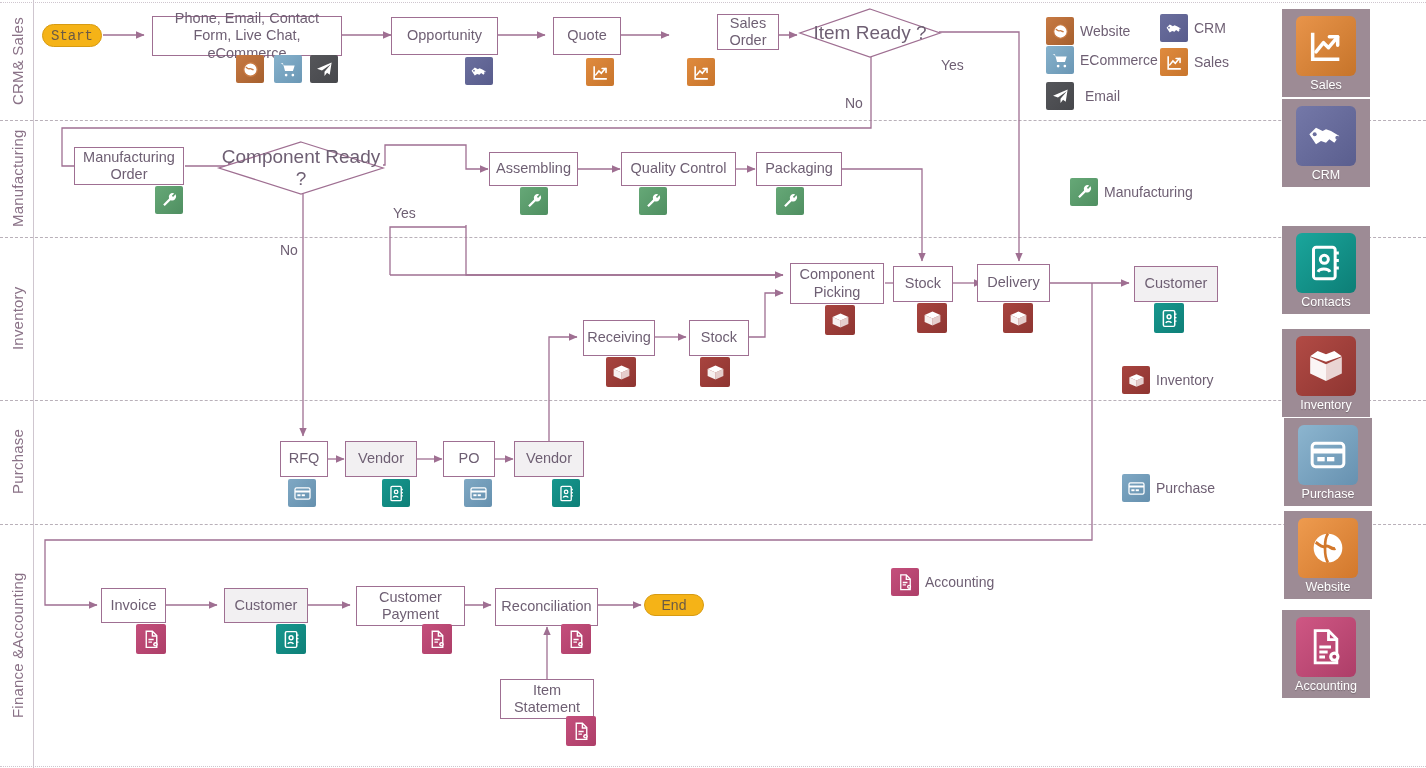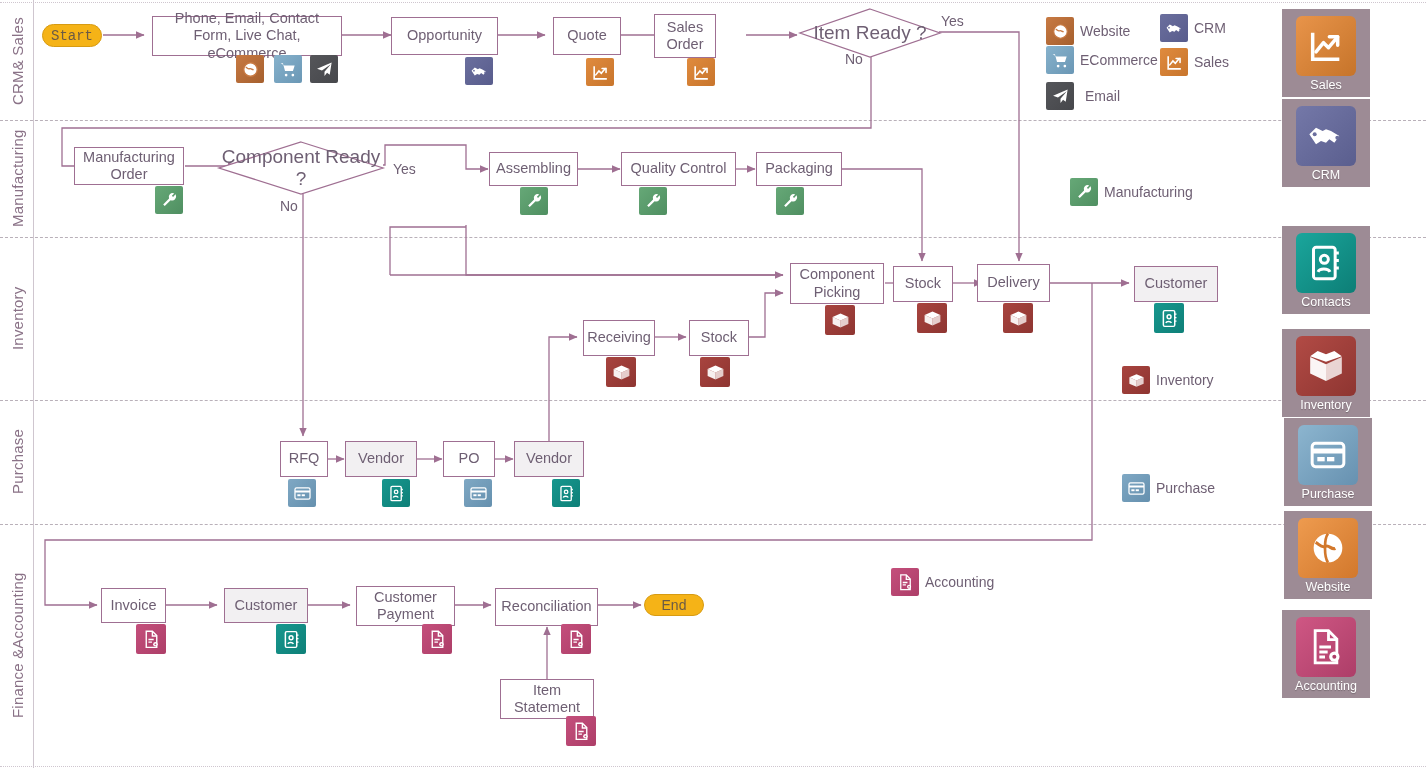--- a/index.html
+++ b/index.html
@@ -21,21 +21,21 @@
         text-align:center;font-size:14.5px;color:#6e5f73;line-height:1.18;padding:2px 4px;}
   .node.shaded{background:#f2f0f2;}
   .term{position:absolute;box-sizing:border-box;border:1px solid #d79b12;
         background:#f5b317;border-radius:13px;display:flex;align-items:center;
         justify-content:center;font-size:14px;color:#6b5a45;}
   .diamond{position:absolute;}
   .diamond svg{display:block;overflow:visible;}
   .diamond .dtext{position:absolute;left:0;top:0;width:100%;height:100%;
         display:flex;flex-direction:column;align-items:center;justify-content:center;
         font-size:19px;color:#6e5f73;line-height:1.15;text-align:center;}
-  .edge-label{position:absolute;font-size:14px;color:#6e5f73;}
+  .edge-label{position:absolute;font-size:14px;color:#6e5f73;margin-top:44px;}
 
   
   #wires{position:absolute;left:0;top:0;width:1426px;height:768px;pointer-events:none;}
 
   
   .badge{position:absolute;width:28px;height:28px;border-radius:2px;
          display:flex;align-items:center;justify-content:center;overflow:hidden;}
   .badge svg{width:19px;height:19px;display:block;}
   .badge.lg{width:30px;height:30px;}
   .badge.lg svg{width:21px;height:21px;}
@@ -174,21 +174,21 @@
 
   <div class="node" style="left:553px;top:17px;width:68px;height:38px;">Quote</div>
   <div class="badge c-sales" style="left:586px;top:58px;">
     <svg viewBox="0 0 24 24" fill="none" stroke="#fff" stroke-width="2">
         <path d="M4 4v16h16"></path>
         <path d="M6 15l4-5 3 3 5-6" stroke-linecap="round"></path>
         <path d="M14 7h5v5" stroke-linecap="round"></path>
       </svg>
   </div>
 
-  <div class="node" style="left:654px;top:14px;width:62px;height:44px;">Sales Order</div>
+  <div class="node" style="left:717px;top:14px;width:62px;height:36px;">Sales Order</div>
   <div class="badge c-sales" style="left:687px;top:58px;">
     <svg viewBox="0 0 24 24" fill="none" stroke="#fff" stroke-width="2">
         <path d="M4 4v16h16"></path>
         <path d="M6 15l4-5 3 3 5-6" stroke-linecap="round"></path>
         <path d="M14 7h5v5" stroke-linecap="round"></path>
       </svg>
   </div>
 
   <div class="diamond" style="left:799px;top:8px;width:142px;height:50px;">
     <svg width="142" height="50" viewBox="0 0 142 50">
@@ -430,21 +430,21 @@
   <div class="node shaded" style="left:224px;top:588px;width:84px;height:35px;">Customer</div>
   <div class="badge lg c-contacts" style="left:276px;top:624px;">
     <svg viewBox="0 0 24 24" fill="none" stroke="#fff" stroke-width="1.7">
         <rect x="5" y="3" width="13" height="18" rx="1.5"></rect>
         <circle cx="11.5" cy="10" r="2.2"></circle>
         <path d="M7.8 17c.8-2 5.4-2 6.4 0"></path>
         <path d="M18 7h2M18 11h2M18 15h2"></path>
       </svg>
   </div>
 
-  <div class="node" style="left:356px;top:586px;width:99px;height:40px;">Customer Payment</div>
+  <div class="node" style="left:356px;top:586px;width:109px;height:40px;">Customer Payment</div>
   <div class="badge lg c-acct" style="left:422px;top:624px;">
     <svg viewBox="0 0 24 24" fill="none" stroke="#fff" stroke-width="1.6">
         <path d="M6 2.5h7l5 5V21H6z"></path>
         <path d="M13 2.5V8h5"></path>
         <path d="M8.5 12h6M8.5 15h4"></path>
         <circle cx="16.5" cy="17.5" r="2.6" fill="#fff" stroke="none"></circle>
         <circle cx="16.5" cy="17.5" r="1" fill="#c44f7c" stroke="none"></circle>
       </svg>
   </div>
 

